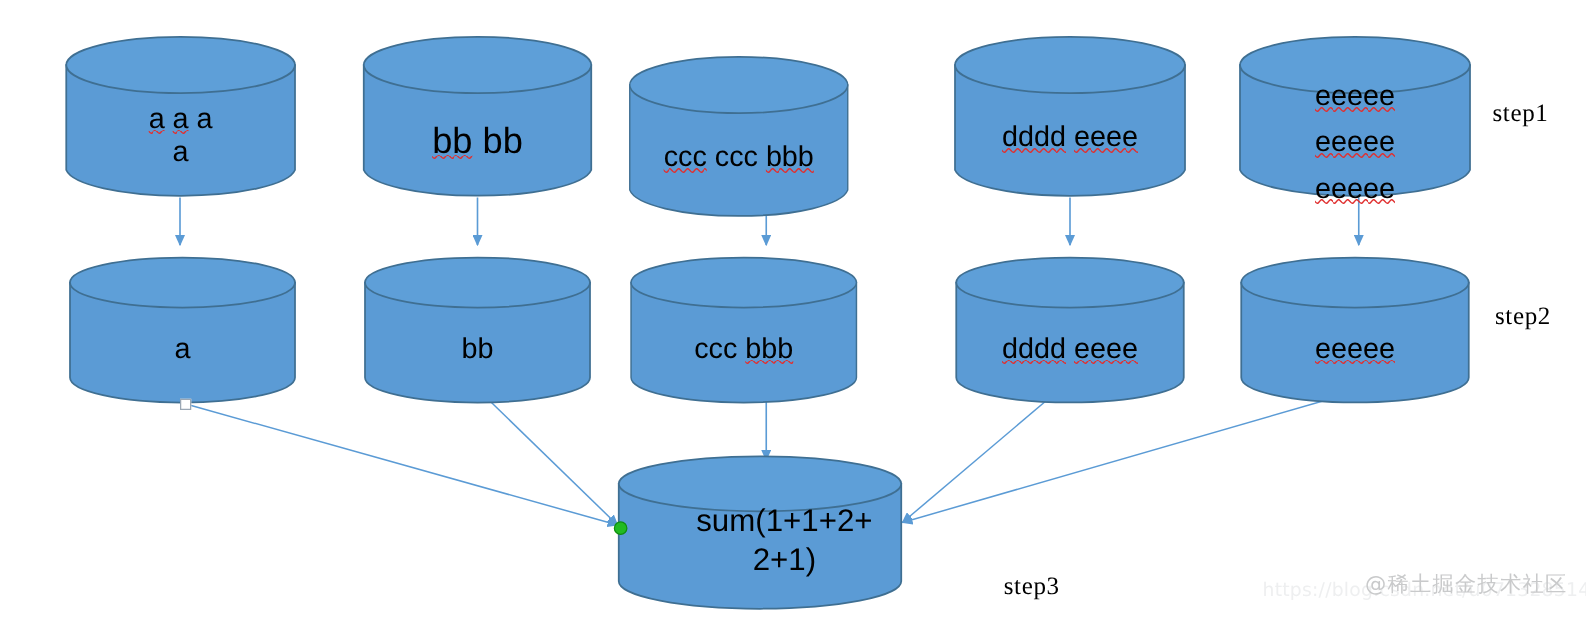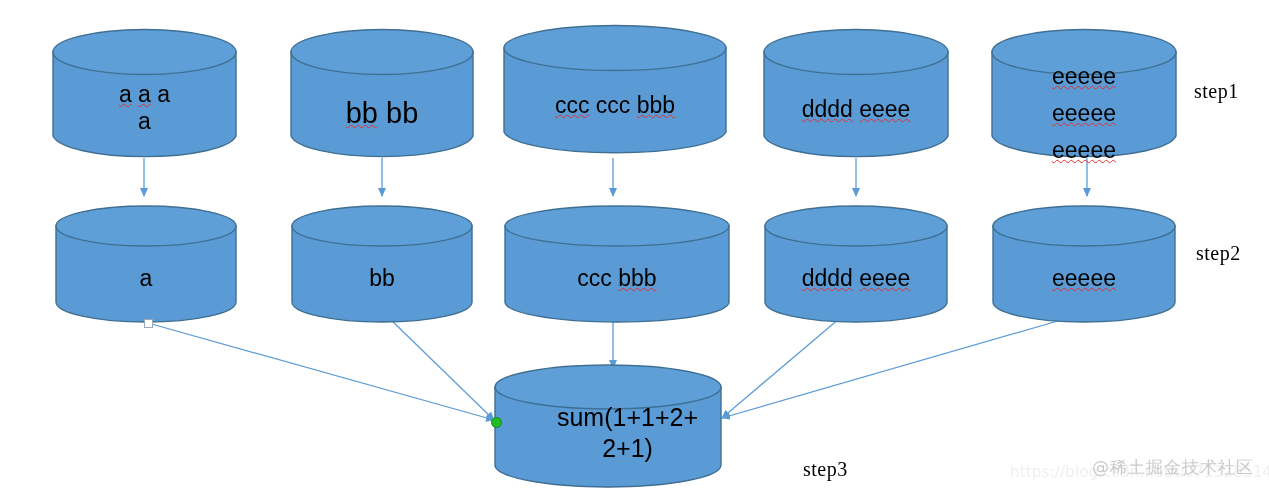--- a/index.html
+++ b/index.html
@@ -150,21 +150,21 @@
   </div>
 
   <div class="cyl" style="left:290px; top:28px; width:184px; height:132px;">
     <svg viewBox="0 0 184 132" preserveAspectRatio="none">
       <path d="M1,24 L1,108 A91.5,23 0 0 0 183,108 L183,24 Z" fill="#5b9bd5" stroke="#3f6f92" stroke-width="1.4"></path>
       <ellipse cx="92" cy="24" rx="91" ry="22.5" fill="#5e9fd8" stroke="#3f6f92" stroke-width="1.4"></ellipse>
     </svg>
     <div class="cyl-label" style="top:68px; font-size:29px;"><span class="sq-underline">bb</span> bb</div>
   </div>
 
-  <div class="cyl" style="left:503px; top:24px; width:224px; height:132px;">
+  <div class="cyl" style="left:503px; top:44px; width:176px; height:132px;">
     <svg viewBox="0 0 219 132" preserveAspectRatio="none">
       <path d="M1,24 L1,108 A109,23 0 0 0 218,108 L218,24 Z" fill="#5b9bd5" stroke="#3f6f92" stroke-width="1.4"></path>
       <ellipse cx="109.5" cy="24" rx="108.5" ry="22.5" fill="#5e9fd8" stroke="#3f6f92" stroke-width="1.4"></ellipse>
     </svg>
     <div class="cyl-label" style="top:68px; font-size:23px;"><span class="sq-underline">ccc</span> ccc <span class="sq-underline">bbb</span></div>
   </div>
 
   <div class="cyl" style="left:763px; top:28px; width:186px; height:132px;">
     <svg viewBox="0 0 186 132" preserveAspectRatio="none">
       <path d="M1,24 L1,108 A92.5,23 0 0 0 185,108 L185,24 Z" fill="#5b9bd5" stroke="#3f6f92" stroke-width="1.4"></path>
@@ -193,21 +193,21 @@
   <div class="handle-square" style="left:144px; top:319px;"></div>
 
   <div class="cyl" style="left:291px; top:205px; width:182px; height:118px;">
     <svg viewBox="0 0 182 118" preserveAspectRatio="none">
       <path d="M1,21 L1,97 A90,20 0 0 0 181,97 L181,21 Z" fill="#5b9bd5" stroke="#3f6f92" stroke-width="1.4"></path>
       <ellipse cx="91" cy="21" rx="90" ry="20" fill="#5e9fd8" stroke="#3f6f92" stroke-width="1.4"></ellipse>
     </svg>
     <div class="cyl-label" style="top:60px; font-size:23px;">bb</div>
   </div>
 
-  <div class="cyl" style="left:504px; top:205px; width:226px; height:118px;padding-left:36px;">
+  <div class="cyl" style="left:504px; top:205px; width:182px; height:118px;padding-left:36px;">
     <svg viewBox="0 0 218 118" preserveAspectRatio="none">
       <path d="M1,21 L1,97 A108,20 0 0 0 217,97 L217,21 Z" fill="#5b9bd5" stroke="#3f6f92" stroke-width="1.4"></path>
       <ellipse cx="109" cy="21" rx="108" ry="20" fill="#5e9fd8" stroke="#3f6f92" stroke-width="1.4"></ellipse>
     </svg>
     <div class="cyl-label" style="top:60px; font-size:23px;">ccc <span class="sq-underline">bbb</span></div>
   </div>
 
   <div class="cyl" style="left:764px; top:205px; width:184px; height:118px;">
     <svg viewBox="0 0 184 118" preserveAspectRatio="none">
       <path d="M1,21 L1,97 A91,20 0 0 0 183,97 L183,21 Z" fill="#5b9bd5" stroke="#3f6f92" stroke-width="1.4"></path>

